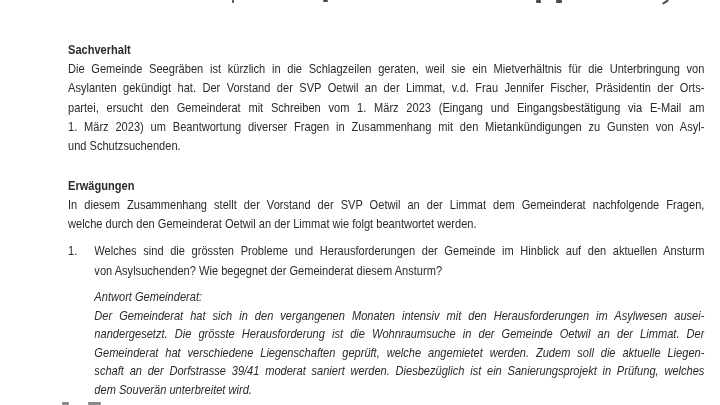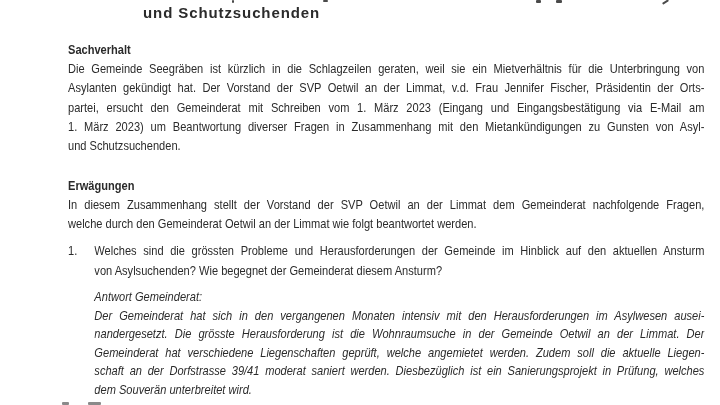--- a/index.html
+++ b/index.html
@@ -36,21 +36,20 @@
 <body>
 
 <div class="page">
 
   <div class="frag" style="left:232px; top:0; width:2px; height:3px;"></div>
   <div class="frag" style="left:323px; top:0; width:5px; height:2px;"></div>
   <div class="frag" style="left:536px; top:0; width:5px; height:3px;"></div>
   <div class="frag" style="left:556px; top:0; width:6px; height:3px;"></div>
   <div class="frag tail" style="left:662px; top:1px; width:7px; height:2px;"></div>
 
-  <div class="title-line2">und Schutzsuchenden</div>
 
   <div class="doc">
 
     <div class="heading" style="top:40.5px">Sachverhalt</div>
     <div class="para" style="top:60px">
       <div class="line just">Die Gemeinde Seegräben ist kürzlich in die Schlagzeilen geraten, weil sie ein Mietverhältnis für die Unterbringung von</div>
       <div class="line just">Asylanten gekündigt hat. Der Vorstand der SVP Oetwil an der Limmat, v.d. Frau Jennifer Fischer, Präsidentin der Orts-</div>
       <div class="line just">partei, ersucht den Gemeinderat mit Schreiben vom 1. März 2023 (Eingang und Eingangsbestätigung via E-Mail am</div>
       <div class="line just">1. März 2023) um Beantwortung diverser Fragen in Zusammenhang mit den Mietankündigungen zu Gunsten von Asyl-</div>
       <div class="line">und Schutzsuchenden.</div>

